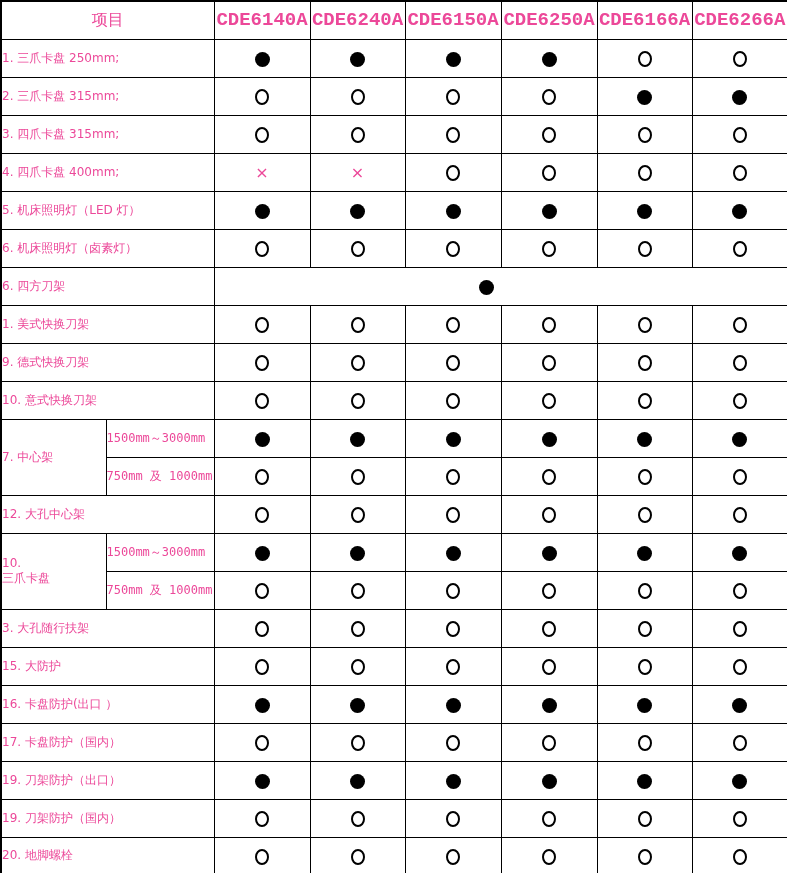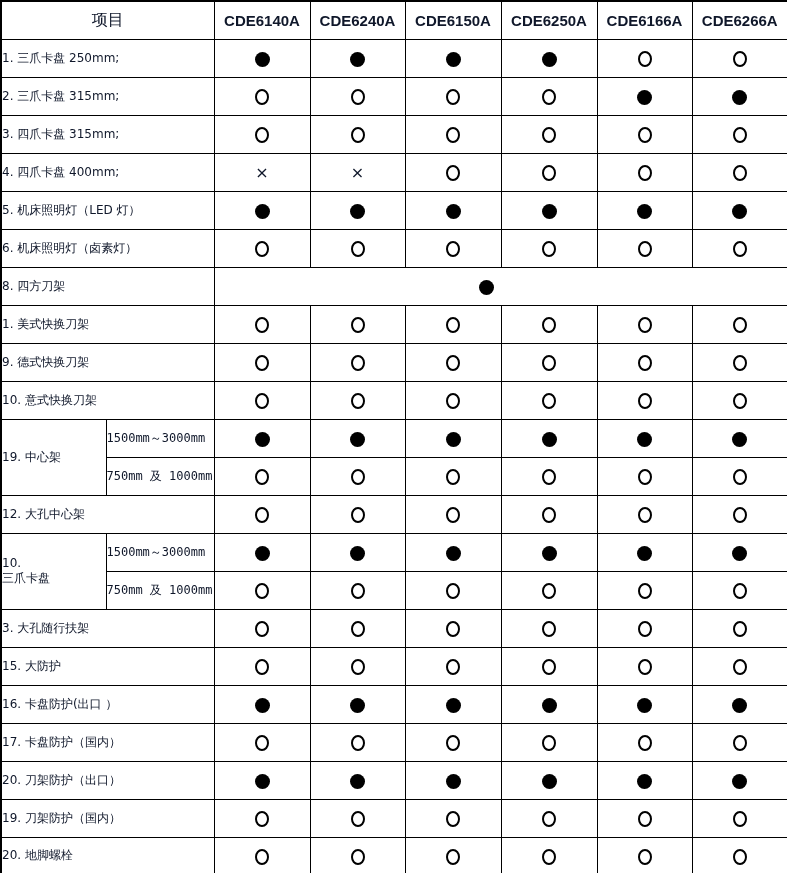--- a/index.html
+++ b/index.html
@@ -9,21 +9,21 @@
     height: 873px;
     background: #ffffff;
     overflow: hidden;
   }
   .stage {
     position: relative;
     width: 787px;
     height: 873px;
     background: #ffffff;
     font-family: "DejaVu Sans", sans-serif;
-    color: #0f172a;
+    color: #ec4899;
   }
   .artifact {
     position: absolute;
     top: 0;
     width: 16px;
     height: 3px;
     background: #a6a6a6;
   }
   .artifact-left  { left: 27px; }
   .artifact-right { left: 712px; }
@@ -47,23 +47,23 @@
   table.spec { border: 2px solid #000000; }
   table.spec tr { height: 38px; }
 
   th.item-header {
     font-family: "DejaVu Sans", sans-serif;
     font-weight: normal;
     font-size: 16px;
     text-align: center;
   }
   th.model-header {
-    font-family: Liberation Sans, sans-serif;
+    font-family: Liberation Mono, monospace;
     font-weight: bold;
-    font-size: 15px;
+    font-size: 19px;
     text-align: center;
     letter-spacing: 0px;
   }
   td.label-cell {
     text-align: left;
     padding: 0 4px 0 7px;
     font-size: 12px;
     line-height: 1.25;
     font-family: "DejaVu Sans", sans-serif;
   }
@@ -182,21 +182,21 @@
         <tr>
           <td class="label-cell" colspan="2">6. 机床照明灯（卤素灯）</td>
           <td class="option-cell"><span class="sym sym-hollow"></span></td>
           <td class="option-cell"><span class="sym sym-hollow"></span></td>
           <td class="option-cell"><span class="sym sym-hollow"></span></td>
           <td class="option-cell"><span class="sym sym-hollow"></span></td>
           <td class="option-cell"><span class="sym sym-hollow"></span></td>
           <td class="option-cell"><span class="sym sym-hollow"></span></td>
         </tr>
         <tr>
-          <td class="label-cell" colspan="2">8. 四方刀架</td>
+          <td class="label-cell" colspan="2">6. 四方刀架</td>
           <td class="merged-option-cell" colspan="6"><span class="sym sym-filled"></span></td>
         </tr>
         <tr>
           <td class="label-cell" colspan="2">1. 美式快换刀架</td>
           <td class="option-cell"><span class="sym sym-hollow"></span></td>
           <td class="option-cell"><span class="sym sym-hollow"></span></td>
           <td class="option-cell"><span class="sym sym-hollow"></span></td>
           <td class="option-cell"><span class="sym sym-hollow"></span></td>
           <td class="option-cell"><span class="sym sym-hollow"></span></td>
           <td class="option-cell"><span class="sym sym-hollow"></span></td>
@@ -214,21 +214,21 @@
           <td class="label-cell" colspan="2">10. 意式快换刀架</td>
           <td class="option-cell"><span class="sym sym-hollow"></span></td>
           <td class="option-cell"><span class="sym sym-hollow"></span></td>
           <td class="option-cell"><span class="sym sym-hollow"></span></td>
           <td class="option-cell"><span class="sym sym-hollow"></span></td>
           <td class="option-cell"><span class="sym sym-hollow"></span></td>
           <td class="option-cell"><span class="sym sym-hollow"></span></td>
         </tr>
         <tr>
           <td class="label-cell" rowspan="2">
-            <span class="label-line">19. 中心架</span>
+            <span class="label-line">7. 中心架</span>
           </td>
           <td class="sub-label-cell">1500mm～3000mm</td>
           <td class="option-cell"><span class="sym sym-filled"></span></td>
           <td class="option-cell"><span class="sym sym-filled"></span></td>
           <td class="option-cell"><span class="sym sym-filled"></span></td>
           <td class="option-cell"><span class="sym sym-filled"></span></td>
           <td class="option-cell"><span class="sym sym-filled"></span></td>
           <td class="option-cell"><span class="sym sym-filled"></span></td>
         </tr>
         <tr>
@@ -301,21 +301,21 @@
         <tr>
           <td class="label-cell" colspan="2">17. 卡盘防护（国内）</td>
           <td class="option-cell"><span class="sym sym-hollow"></span></td>
           <td class="option-cell"><span class="sym sym-hollow"></span></td>
           <td class="option-cell"><span class="sym sym-hollow"></span></td>
           <td class="option-cell"><span class="sym sym-hollow"></span></td>
           <td class="option-cell"><span class="sym sym-hollow"></span></td>
           <td class="option-cell"><span class="sym sym-hollow"></span></td>
         </tr>
         <tr>
-          <td class="label-cell" colspan="2">20. 刀架防护（出口）</td>
+          <td class="label-cell" colspan="2">19. 刀架防护（出口）</td>
           <td class="option-cell"><span class="sym sym-filled"></span></td>
           <td class="option-cell"><span class="sym sym-filled"></span></td>
           <td class="option-cell"><span class="sym sym-filled"></span></td>
           <td class="option-cell"><span class="sym sym-filled"></span></td>
           <td class="option-cell"><span class="sym sym-filled"></span></td>
           <td class="option-cell"><span class="sym sym-filled"></span></td>
         </tr>
         <tr>
           <td class="label-cell" colspan="2">19. 刀架防护（国内）</td>
           <td class="option-cell"><span class="sym sym-hollow"></span></td>

